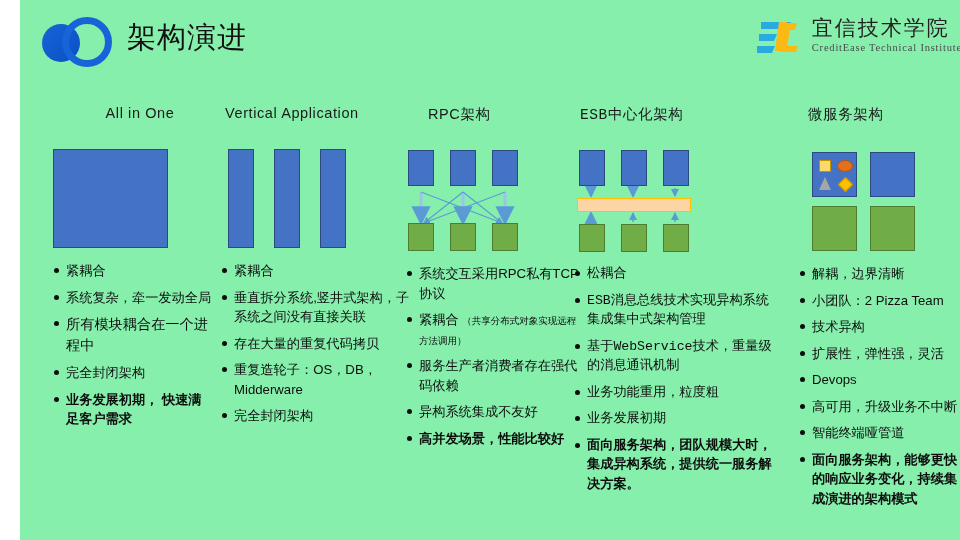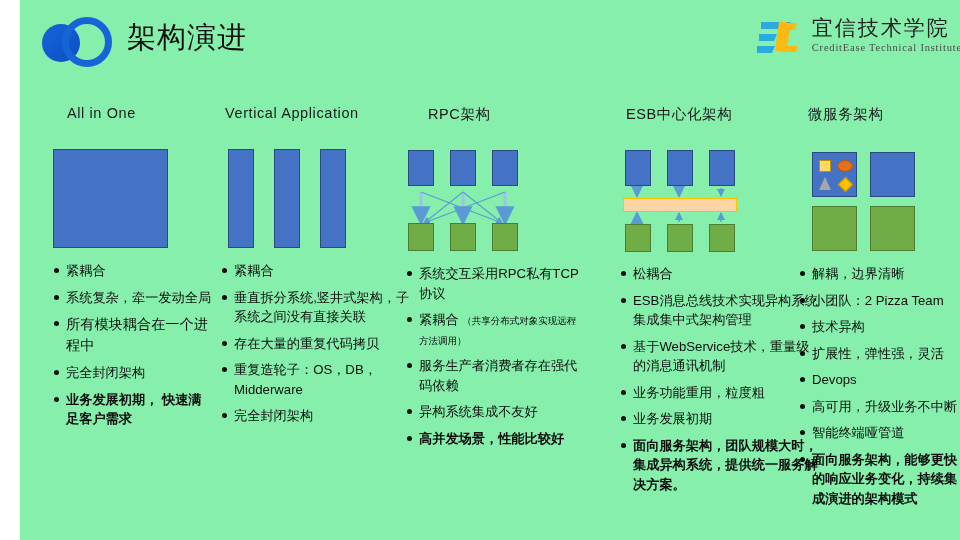--- a/index.html
+++ b/index.html
@@ -175,21 +175,21 @@
         </svg>
       </div>
       <div class="brand-text">
         <div class="brand-cn">宜信技术学院</div>
         <div class="brand-en">CreditEase Technical Institute</div>
       </div>
     </div>
   </div>
 
   <div class="col" style="left:33px; width:160px;">
-    <div class="col-title" style="padding-left:14px;">All  in  One</div>
+    <div class="col-title" style="padding-left:14px;text-align:center;">All  in  One</div>
     <div class="diagram">
       <div class="box" style="left:0px; top:8px; width:115px; height:99px;"></div>
     </div>
     <ul class="bullets">
       <li>紧耦合</li>
       <li>系统复杂，牵一发动全局</li>
       <li class="big">所有模块耦合在一个进程中</li>
       <li>完全封闭架构</li>
       <li class="bold">业务发展初期， 快速满足客户需求</li>
     </ul>
@@ -237,21 +237,21 @@
     </div>
     <ul class="bullets">
       <li>系统交互采用RPC私有TCP协议</li>
       <li><span>紧耦合 </span><span class="small">（共享分布式对象实现远程方法调用）</span></li>
       <li>服务生产者消费者存在强代码依赖</li>
       <li>异构系统集成不友好</li>
       <li class="bold">高并发场景，性能比较好</li>
     </ul>
   </div>
 
-  <div class="col" style="left:600px; width:200px;">
+  <div class="col" style="left:554px; width:200px;font-family:Liberation Mono, monospace;">
     <div class="col-title" style="padding-left:6px;">ESB中心化架构</div>
     <div class="diagram">
       <svg width="125" height="112" viewBox="0 0 125 112" style="position:absolute;left:0px;top:0;">
         <defs>
           <marker id="ah2" markerWidth="7" markerHeight="7" refX="5.2" refY="3" orient="auto">
             <path d="M0,0 L6,3 L0,6 z" fill="#5B9BD5"></path>
           </marker>
         </defs>
         <line x1="17" y1="44" x2="17" y2="52" stroke="#9DC3E6" stroke-width="2.4" marker-end="url(#ah2)"></line>
         <line x1="59" y1="44" x2="59" y2="52" stroke="#9DC3E6" stroke-width="2.4" marker-end="url(#ah2)"></line>

